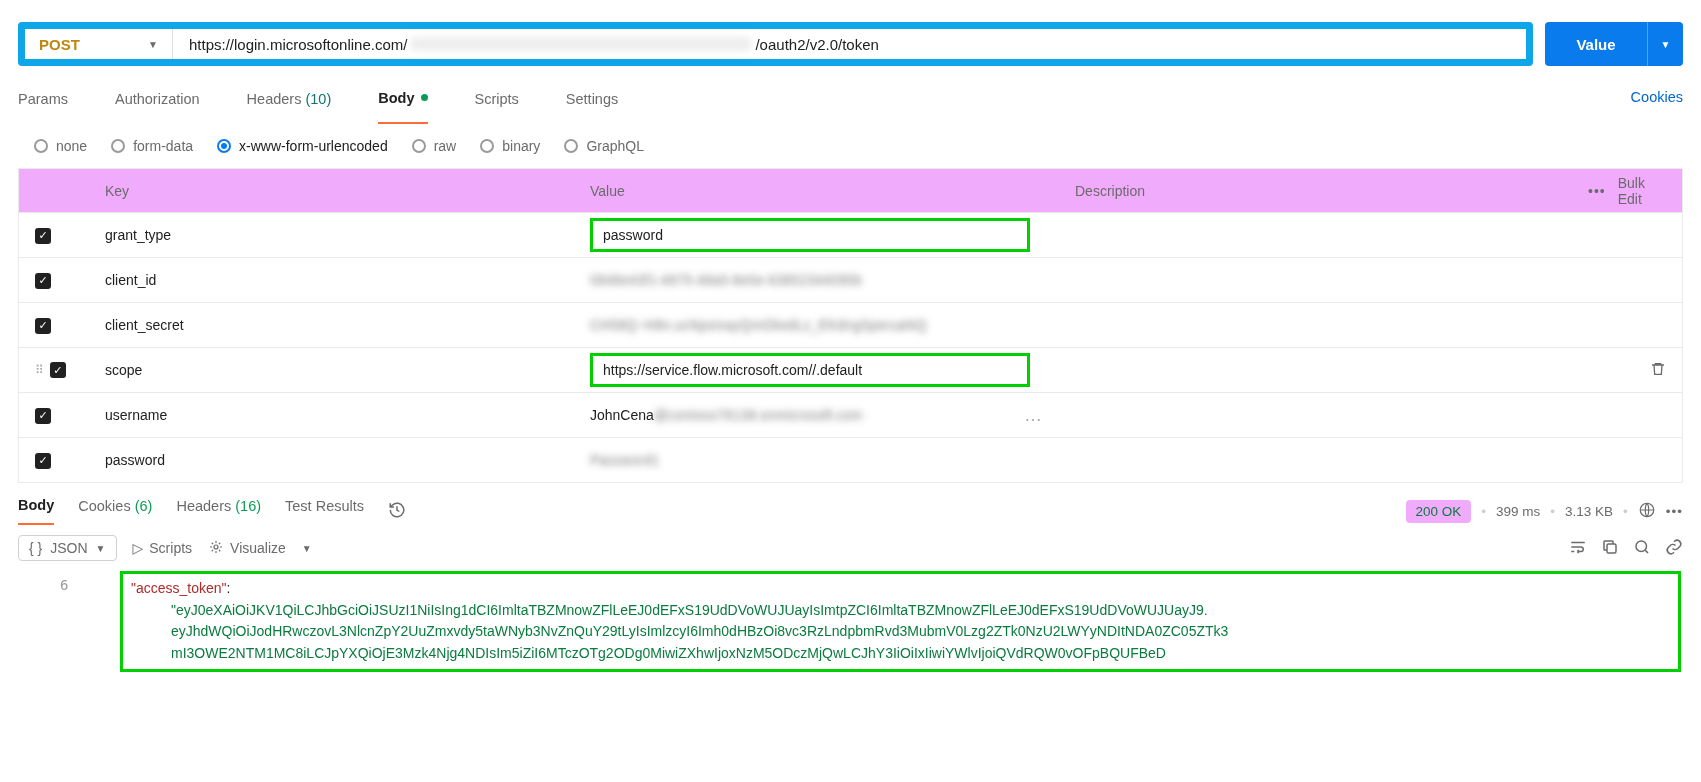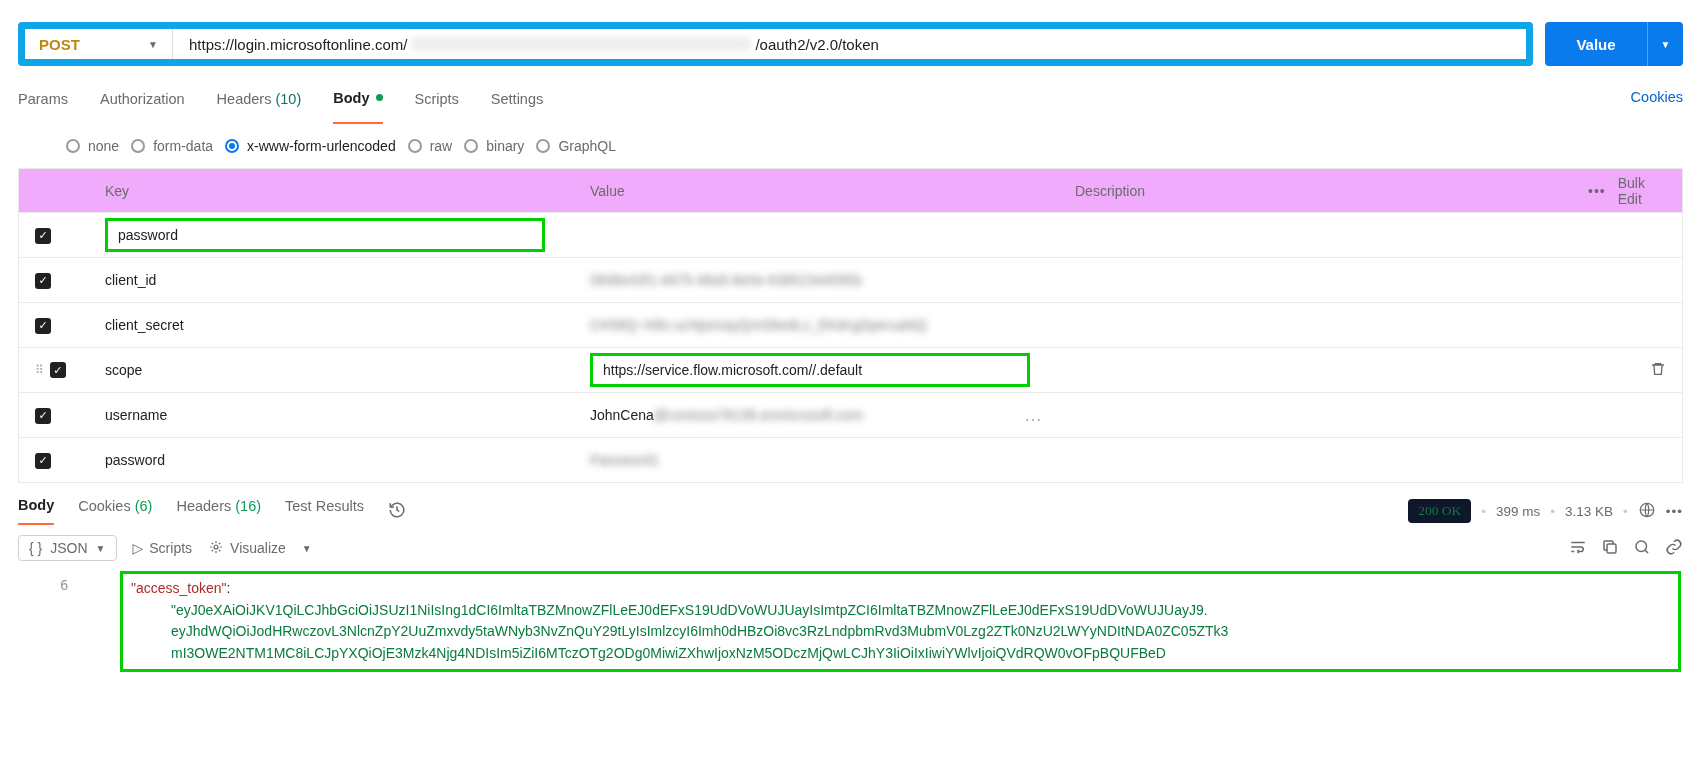--- a/index.html
+++ b/index.html
@@ -10,29 +10,29 @@
 .url-box { flex: 1; display: flex; border: 7px solid #0ea5e9; border-radius: 4px; height: 44px; }
 .method { width: 148px; display: flex; align-items: center; justify-content: space-between; padding: 0 14px; border-right: 1px solid #e0e0e0; color: #C0870E; font-weight: 700; font-size: 15px; }
 .method .chev { color: #6b6b6b; font-size: 10px; }
 .url { flex: 1; padding: 0 16px; font-size: 15px; display: flex; align-items: center; color: #212121; }
 .url .redact { display:inline-block; width:340px; height:14px; background:#eee; border-radius:3px; filter: blur(3px); margin:0 4px; }
 .send-wrap { display: flex; height: 44px; }
 .send-btn { background: #097BED; color: #fff; border: none; font-size: 15px; font-weight: 600; width: 102px; border-radius: 4px 0 0 4px; }
 .send-more { background: #097BED; color: #fff; border: none; width: 36px; border-left: 1px solid rgba(255,255,255,0.3); border-radius: 0 4px 4px 0; font-size: 10px; }
 
 
-.tabs { display: flex; align-items: center; padding: 10px 18px 0 18px; gap: 32px; position: relative; }
+.tabs { display: flex; align-items: center; padding: 10px 18px 0 18px; gap: 47px; position: relative; }
 .tab { color: #6b6b6b; font-size: 14.5px; padding: 4px 0 16px 0; cursor: pointer; }
 .tab .cnt { color: #0f766e; }
 .tab.active { color: #212121; font-weight: 600; border-bottom: 2px solid #FF6C37; }
 .tab .dot { display: inline-block; width: 7px; height: 7px; background: #0A9C55; border-radius: 50%; margin-left: 2px; vertical-align: 2px; }
 .cookies-link { margin-left: auto; color: #0265D2; font-size: 14.5px; padding-bottom: 16px; }
 
 
-.radio-row { display: flex; gap: 12px; padding: 14px 28px 14px 34px; font-size: 14px; margin-left: 32px; }
+.radio-row { display: flex; gap: 24px; padding: 14px 28px 14px 34px; font-size: 14px; }
 .radio-opt { display: flex; align-items: center; gap: 8px; color: #6b6b6b; }
 .radio-opt.sel { color: #212121; }
 .radio { width: 14px; height: 14px; border: 2px solid #9a9a9a; border-radius: 50%; display:inline-block; }
 .radio.sel { border-color: #097BED; position: relative; }
 .radio.sel::after { content:''; position:absolute; inset:2px; background:#097BED; border-radius:50%; }
 
 
 .kv-table { border: 1px solid #eaeaea; border-bottom: none; margin: 0 18px; }
 .kv-header, .kv-row { display: grid; grid-template-columns: 70px 485px 485px 1fr 110px; align-items: center; border-bottom: 1px solid #eaeaea; }
 .kv-header { background: #f0abfc; height: 44px; color: #6b6b6b; font-size: 14px; }
@@ -45,21 +45,21 @@
 .blurred { color: transparent; text-shadow: 0 0 7px #777; user-select:none; }
 .value-cell { display:flex; align-items:center; }
 .value-cell .ell { margin-left:auto; color:#aaa; font-size:18px; letter-spacing:1px; }
 
 
 .resp-tabs { display:flex; align-items:center; padding: 14px 18px 0 18px; gap: 24px; font-size:14.5px; color:#6b6b6b; }
 .resp-tabs .rtab.active { color:#212121; font-weight:600; border-bottom:2px solid #FF6C37; padding-bottom:10px; }
 .resp-tabs .rtab { padding-bottom:10px; }
 .resp-spacer { flex:1; }
 .status { display:flex; align-items:center; gap:10px; font-size:13.5px; }
-.status .ok { background:#0f172a; color:#0A7B3E; padding:4px 10px; border-radius:4px; font-weight:500;font-family:Liberation Serif, serif; }
+.status .ok { background:#f0abfc; color:#0A7B3E; padding:4px 10px; border-radius:4px; font-weight:500; }
 .status .sep { color:#ccc; }
 .resp-toolbar { display:flex; align-items:center; gap:16px; padding:10px 18px; color:#6b6b6b; font-size:14px; }
 .json-pill { border:1px solid #d0d0d0; border-radius:4px; padding:4px 10px; display:flex; align-items:center; gap:8px; }
 .resp-toolbar .right { margin-left:auto; display:flex; gap:14px; }
 
 
 .code-wrap { border:3px solid #00D000; margin: 0 20px 10px 120px; padding:4px 8px; font-family: Menlo, Consolas, monospace; font-size:14px; line-height:1.55; }
 .line-no { position:absolute; left:60px; color:#9a9a9a; font-family:Menlo,Consolas,monospace; font-size:14px; }
 .code-area { position:relative; }
 .key-str { color:#B02A2A; }
@@ -137,20 +137,21 @@
     <div>Value</div>
     <div>Description</div>
     <div class="hdr-actions">
       <span style="letter-spacing:1px;">•••</span>
       <span>Bulk Edit</span>
     </div>
   </div>
 
   <div class="kv-row" data-row="0">
     <div><span class="check">✓</span></div>
+    <div>grant_type</div>
     <div><span class="hl" style="display:inline-block;width:440px;">password</span></div>
     <div></div>
       <div></div>
   </div>
   <div class="kv-row" data-row="1">
     <div><span class="check">✓</span></div>
     <div>client_id</div>
     <div><span class="blurred">0848e43f1-4875-48a5-8e0e-63852344095b</span></div>
     <div></div>
       <div></div>

